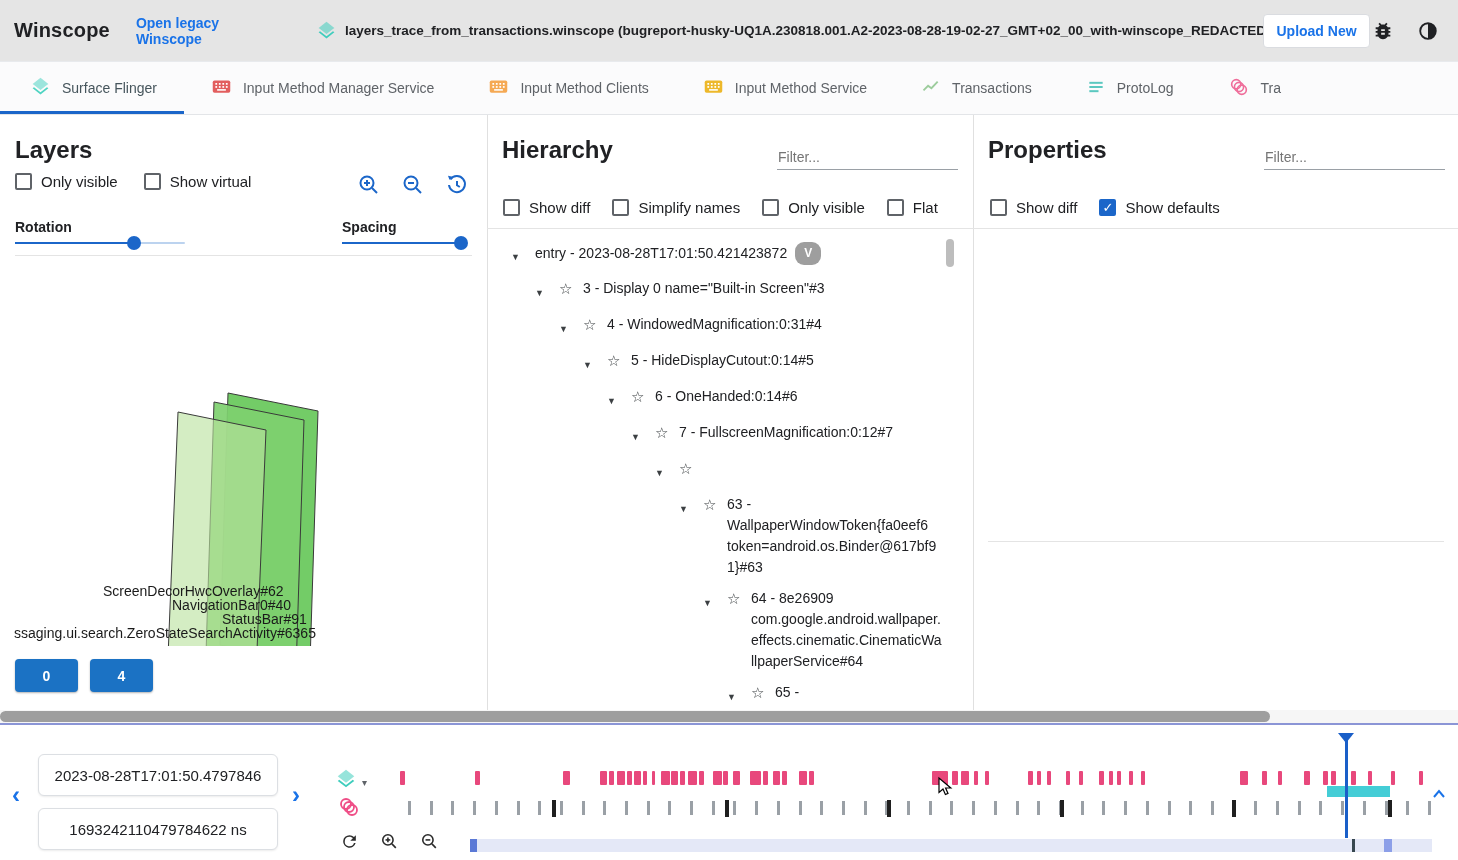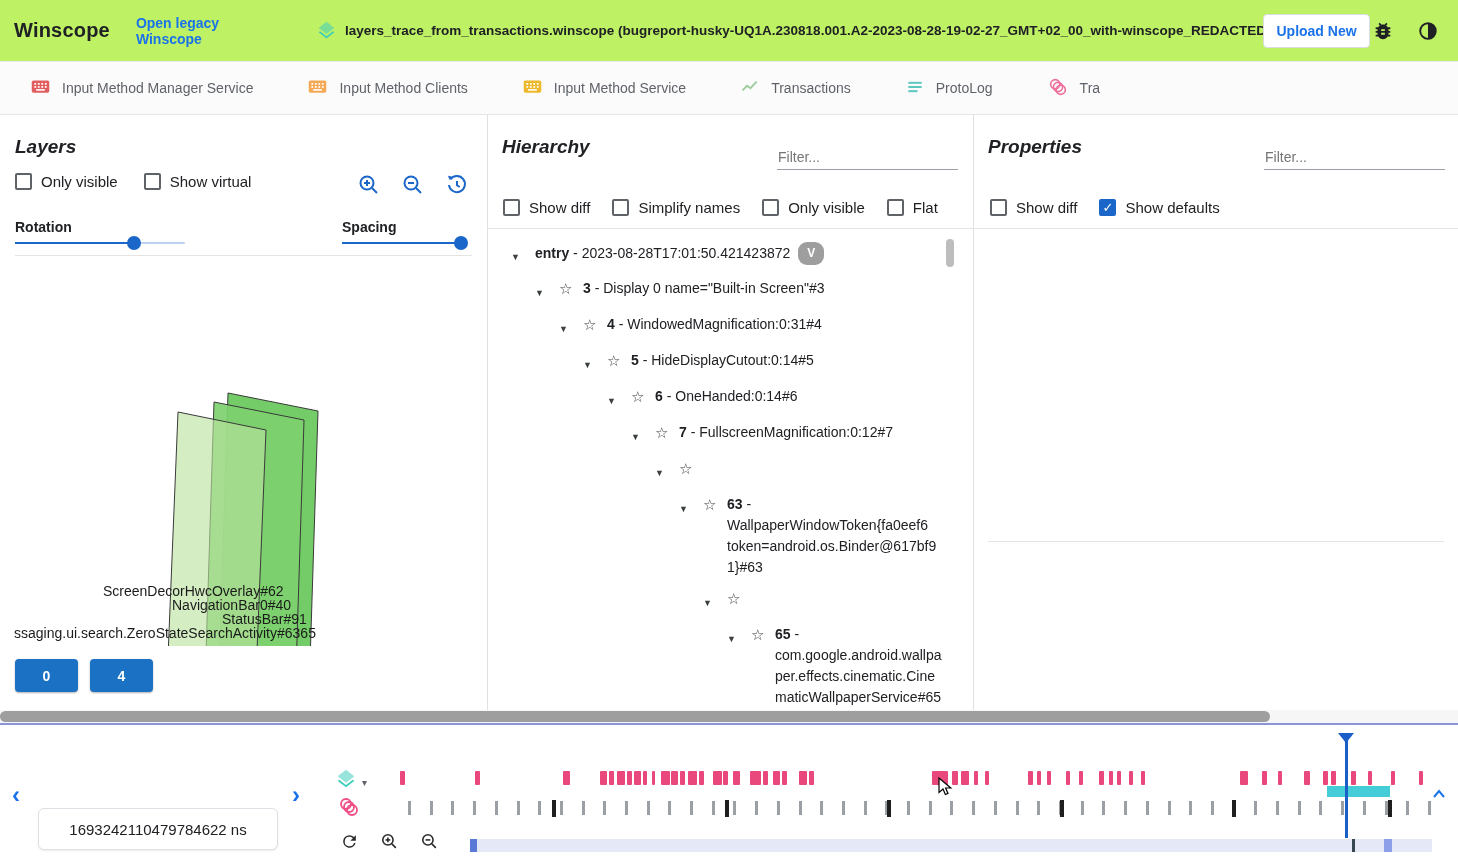--- a/index.html
+++ b/index.html
@@ -1,21 +1,21 @@
 <!DOCTYPE html>
 <html><head>
 <meta charset="utf-8">
 <style>
   * { box-sizing: border-box; margin: 0; padding: 0; }
   html,body { width:1458px; height:860px; overflow:hidden; background:#fff;
     font-family:"Liberation Sans", sans-serif; color:#202124; }
   .abs { position:absolute; }
 
   
-  #topbar { position:absolute; top:0; left:0; width:1458px; height:62px; background:#bef264;
+  #topbar { position:absolute; top:0; left:0; width:1458px; height:62px; background:#e5e5e5;
     border-bottom:1px solid #e8eaed; display:flex; align-items:center; }
   #app-title { font-size:20px; font-weight:700; margin-left:14px; letter-spacing:.2px; }
   #legacy-link { font-size:14px; font-weight:700; color:#1a73e8; margin-left:26px; cursor:pointer; }
   #file-info { display:flex; align-items:center; gap:8px; margin-left:32px; font-size:13.5px; font-weight:700;
     white-space:nowrap; overflow:hidden; }
   #upload-btn { margin-left:auto; background:#fff; border:1px solid #dadce0; border-radius:4px;
     color:#1a73e8; font-size:14px; font-weight:700; padding:8px 12px; cursor:pointer; white-space:nowrap; }
   .topicon { width:24px; height:24px; display:flex; align-items:center; justify-content:center; cursor:pointer; }
   #bug-icon { margin-left:2px; }
   #darkmode-icon { margin-left:22px; margin-right:18px; }
@@ -26,21 +26,21 @@
   .tab { display:flex; align-items:center; gap:11px; padding:0 27px; font-size:14px; color:#5f6368;
     position:relative; cursor:pointer; white-space:nowrap; }
   .tab:first-child { padding-left:30px; }
   .tab.active { color:#46555c; }
   .tab.active::after { content:''; position:absolute; left:0; right:0; bottom:0; height:3px; background:#1b66c9; }
   .tab svg { flex:0 0 auto; }
 
   
   #main { position:absolute; top:115px; left:0; width:1458px; height:595px; background:#fff; }
   .vdivider { position:absolute; top:0; height:595px; width:1px; background:#e0e0e0; }
-  .panel-title { position:absolute; font-size:19px; font-weight:700; color:#202124;font-style:italic; }
+  .panel-title { position:absolute; font-size:24px; font-weight:700; color:#202124; }
   .chkrow { position:absolute; display:flex; align-items:center; gap:26px; }
   .chk { display:flex; align-items:center; gap:9px; font-size:15px; cursor:pointer; white-space:nowrap; }
   .cb { width:17px; height:17px; border:2px solid #5f6368; border-radius:2px; background:#fff;
     display:inline-flex; align-items:center; justify-content:center; font-size:13px; color:#fff; }
   .cb.checked { background:#1b66c9; border-color:#1b66c9; }
   .filter-field { position:absolute; width:181px; }
   .filter-field input { width:100%; border:none; border-bottom:1px solid #9aa0a6; background:transparent;
     font-size:14px; color:#202124; padding:4px 1px; outline:none; font-family:inherit; }
   .filter-field input::placeholder { color:#757575; }
   .hdivider { position:absolute; height:1px; background:#e4e4e4; }
@@ -56,21 +56,21 @@
   .layer-label { position:absolute; font-size:14px; color:#1a1a1a; white-space:nowrap; }
   .disp-btn { position:absolute; width:63px; height:33px; background:#1b72c4; color:#fff; border:none;
     border-radius:4px; font-size:14px; font-weight:700; cursor:pointer; box-shadow:0 1px 2px rgba(0,0,0,.3); }
 
   
   #tree { position:absolute; left:495px; top:122px; width:452px; height:470px; overflow:hidden; }
   .trow { display:flex; align-items:flex-start; padding:5px 0; font-size:14px; line-height:21px; cursor:pointer; }
   .trow .arrow { flex:0 0 24px; font-size:9px; color:#3c4043; padding-top:5px; }
   .trow .star { flex:0 0 24px; font-size:15px; color:#3c4043; padding-top:0; }
   .trow .txt { flex:1 1 auto; min-width:0; overflow-wrap:break-word; padding-right:4px; }
-  .trow .txt b { font-weight:700;margin-top:16px; }
+  .trow .txt b { font-weight:400;margin-top:16px; }
   .chip { display:inline-block; background:#9e9e9e; color:#fff; font-size:12px; font-weight:700;
     border-radius:9px; padding:1px 9px; margin-left:8px; vertical-align:1px; }
   #tree-scrollbar { position:absolute; left:946px; top:124px; width:8px; height:460px; }
   #tree-thumb { position:absolute; top:0; left:0; width:8px; height:28px; background:#bdbdbd; border-radius:4px; }
 
   
   #hscroll { position:absolute; top:710px; left:0; width:1458px; height:13px; background:#f6f6f6; }
   #hscroll-thumb { position:absolute; top:1px; left:0; width:1270px; height:11px; background:#9e9e9e; border-radius:6px; }
   #timeline-topline { position:absolute; top:723px; left:0; width:1458px; height:2px; background:#8b95d6; }
 
@@ -117,20 +117,27 @@
   </span>
   <span class="topicon" id="darkmode-icon">
     <svg viewBox="0 0 24 24" width="22" height="22">
       <circle cx="12" cy="12" r="8.5" fill="none" stroke="#202124" stroke-width="2"></circle>
       <path d="M12 3.5a8.5 8.5 0 0 1 0 17z" fill="#202124"></path>
     </svg>
   </span>
 </div>
 
 <div id="tabbar">
+    <div class="tab active">
+      <span><svg viewBox="0 0 24 24" width="21" height="21">
+          <path fill="#4fd4c2" d="M11.99 18.54l-7.37-5.73L3 14.07l9 7 9-7-1.63-1.27z"></path>
+          <path fill="#4fd4c2" opacity=".55" d="M12 16l7.36-5.73L21 9l-9-7-9 7 1.63 1.27z"></path>
+        </svg></span>
+      <span>Surface Flinger</span>
+    </div>
     <div class="tab">
       <span><svg viewBox="0 0 24 24" width="21" height="21">
           <rect x="2" y="5" width="20" height="14" rx="2" fill="#e25e5e"></rect>
           <g fill="#fff">
             <rect x="5" y="8" width="2" height="2"></rect>
             <rect x="9" y="8" width="2" height="2"></rect>
             <rect x="13" y="8" width="2" height="2"></rect>
             <rect x="17" y="8" width="2" height="2"></rect>
             <rect x="5" y="11.5" width="2" height="2"></rect>
             <rect x="9" y="11.5" width="2" height="2"></rect>
@@ -345,20 +352,21 @@
         <span class="star">☆</span>
       </div>
       <div class="trow" style="padding-left: 184px;">
         <span class="arrow">▼</span>
         <span class="star">☆</span>
         <span class="txt"><b>63</b> - WallpaperWindowToken{fa0eef6 token=android.os.Binder@617bf91}#63</span>
       </div>
       <div class="trow" style="padding-left: 208px;">
         <span class="arrow">▼</span>
         <span class="star">☆</span>
+        <span class="txt"><b>64</b> - 8e26909 com.google.android.wallpaper.effects.cinematic.CinematicWallpaperService#64</span>
       </div>
       <div class="trow" style="padding-left: 232px;">
         <span class="arrow">▼</span>
         <span class="star">☆</span>
         <span class="txt"><b>65</b> - com.google.android.wallpaper.effects.cinematic.CinematicWallpaperService#65</span>
       </div>
     </div>
   <div id="tree-scrollbar">
       <div id="tree-thumb"></div>
     </div>
@@ -381,20 +389,21 @@
   <div class="hdivider" style="left:988px; top:426px; width:456px"></div>
 </div>
 
 <div id="hscroll">
     <div id="hscroll-thumb"></div>
   </div>
 <div id="timeline-topline"></div>
 
 <div id="timeline">
   <div class="nav-chevron" style="left:12px; top:60px">‹</div>
+  <input class="ts-box" style="top: 29px;" value="2023-08-28T17:01:50.4797846">
   <input class="ts-box" style="top: 83px;" value="1693242110479784622 ns">
   <div class="nav-chevron" style="left:292px; top:60px">›</div>
 
   <span class="tl-icon" style="left:335px; top:43px">
     <svg viewBox="0 0 24 24" width="22" height="22">
       <path fill="#3fcdbd" d="M11.99 18.54l-7.37-5.73L3 14.07l9 7 9-7-1.63-1.27z"></path>
       <path fill="#3fcdbd" opacity=".55" d="M12 16l7.36-5.73L21 9l-9-7-9 7 1.63 1.27z"></path>
     </svg>
   </span>
   <span class="tl-icon" style="left:362px; top:52px; font-size:10px; color:#5f6368">▾</span>

